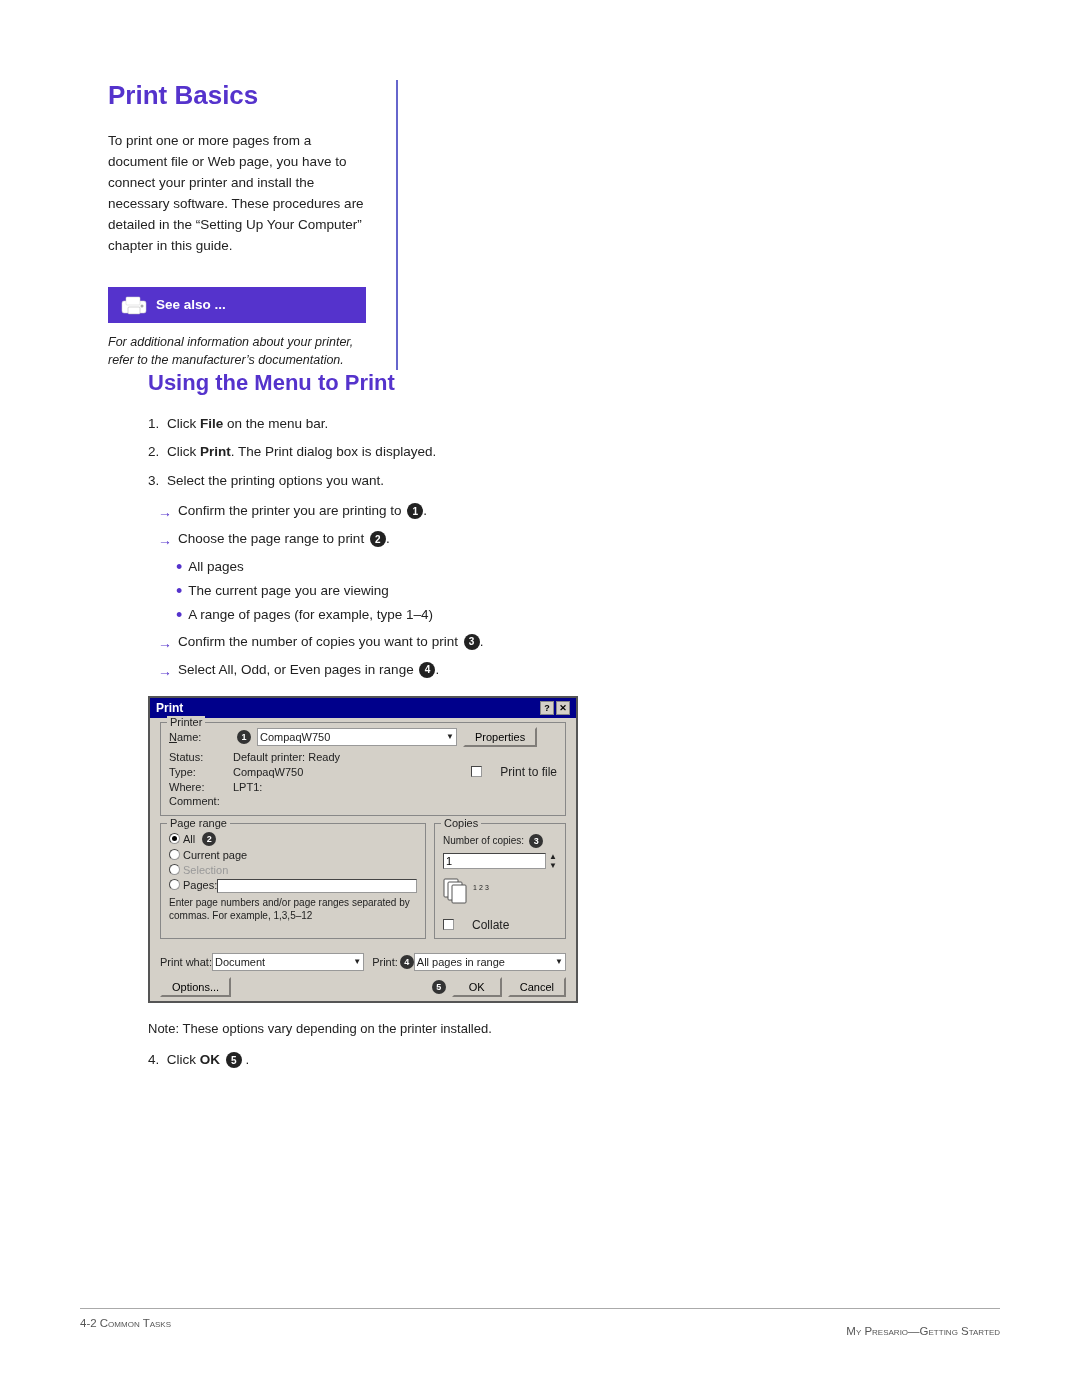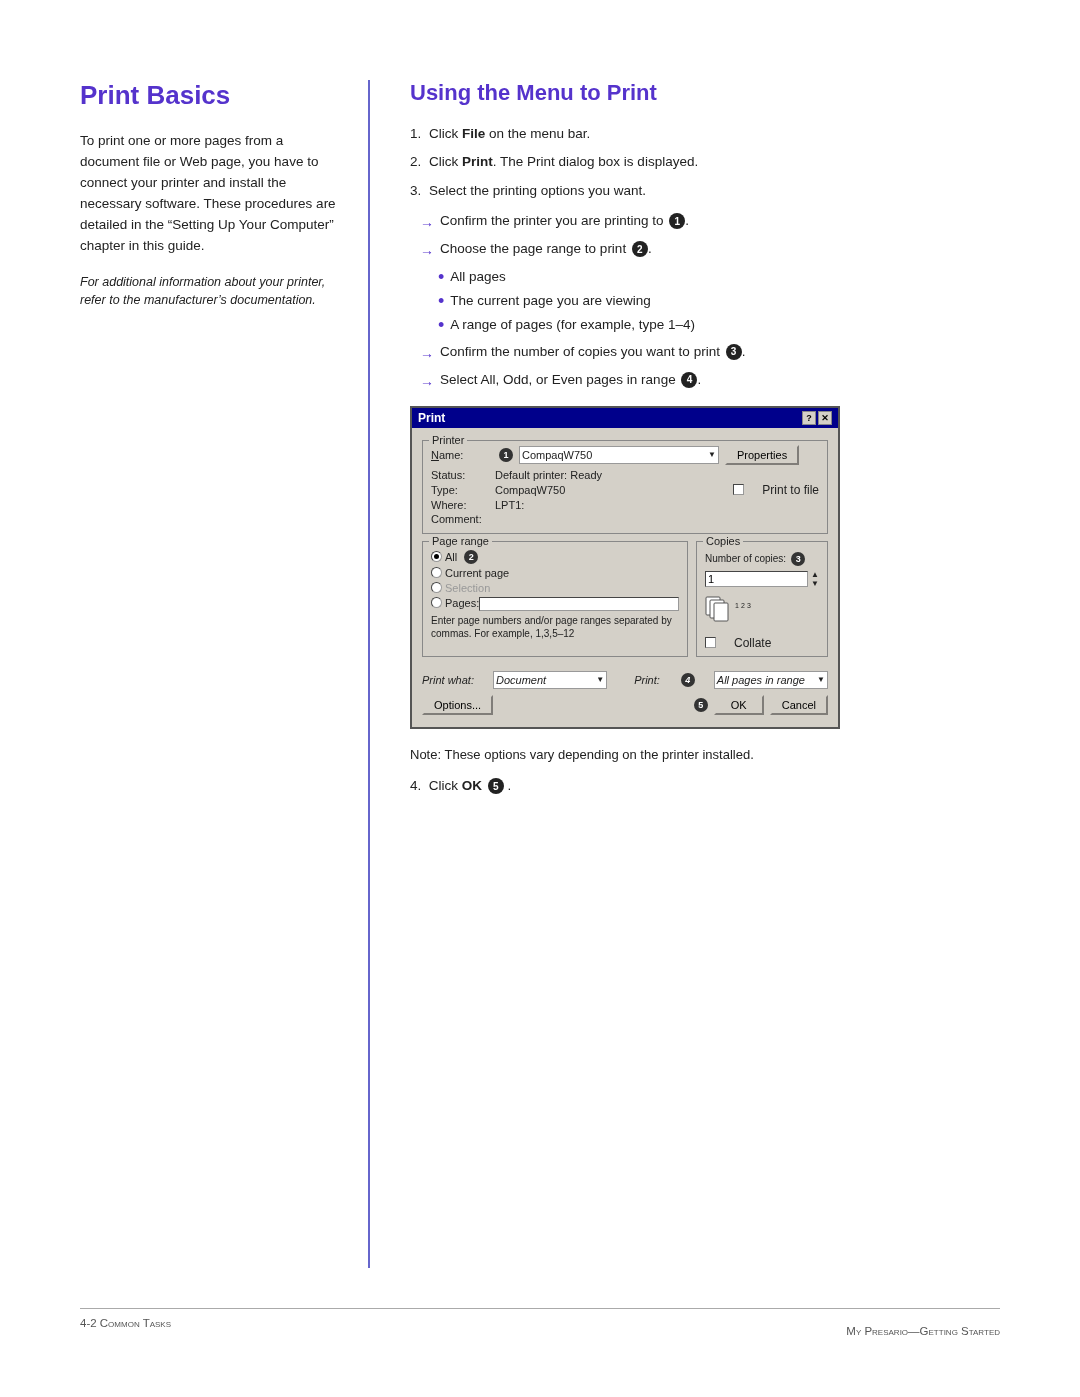--- a/index.html
+++ b/index.html
@@ -15,23 +15,24 @@
     .page {
       width: 1080px;
       min-height: 1397px;
       background: #fff;
       padding: 80px 80px 60px 80px;
       display: flex;
       flex-direction: column;
     }
     .content-area {
       display: flex;
-      flex-direction: row;
+      flex-direction: column;
       gap: 0;
       flex: 1;
+      margin-left: 28px;
     }
     .left-column {
       width: 290px;
       min-width: 290px;
       padding-right: 30px;
       border-right: 2px solid #6666cc;
     }
     .right-column {
       flex: 1;
       padding-left: 40px;
@@ -191,21 +192,21 @@
       background: #d4d0c8;
       border: 1px solid #888;
       display: flex;
       align-items: center;
       justify-content: center;
       font-size: 9px;
       color: #000;
       cursor: pointer;
     }
     .dialog-body {
-      padding: 12px 10px;
+      padding: 4px 10px;
     }
     .dialog-group {
       border: 1px solid #888;
       margin-bottom: 7px;
       padding: 4px 8px 6px 8px;
       position: relative;
       background: #d4d0c8;
     }
     .dialog-group-label {
       position: absolute;
@@ -346,20 +347,30 @@
 
 <div class="page">
   <div class="content-area">
 
     <div class="left-column">
       <h1 class="section-title-left">Print Basics</h1>
 
       <p class="left-text">To print one or more pages from a document file or Web page, you have to connect your printer and install the necessary software. These procedures are detailed in the “Setting Up Your Computer” chapter in this guide.</p>
 
 
+      <div class="see-also-box">
+
+        <svg class="see-also-icon" viewBox="0 0 28 24" xmlns="http://www.w3.org/2000/svg">
+          <rect x="2" y="8" width="24" height="12" rx="2" fill="#fff" stroke="#ccc" stroke-width="0.5"></rect>
+          <rect x="6" y="4" width="14" height="8" rx="1" fill="#fff" stroke="#ccc" stroke-width="0.5"></rect>
+          <rect x="8" y="14" width="12" height="7" rx="1" fill="#fff" stroke="#aaa" stroke-width="0.5"></rect>
+          <circle cx="22" cy="13" r="1.5" fill="#aaa"></circle>
+        </svg>
+        <span class="see-also-label">See also ...</span>
+      </div>
       <p class="see-also-text">For additional information about your printer, refer to the manufacturer’s documentation.</p>
     </div>
 
     <div class="right-column">
       <h2 class="section-title-right">Using the Menu to Print</h2>
 
       <ol class="numbered-list">
         <li>
           <span class="num">1.</span>
           <span>Click </span><span class="bold">File</span><span> on the menu bar.</span>
@@ -522,21 +533,21 @@
                   </svg>
                 </div>
                 <div class="dialog-checkbox" style="margin-top:4px;">
                   <div class="dialog-checkbox-box"></div>
                   <span>Collate</span>
                 </div>
               </div>
             </div>
           </div>
 
-          <div style="display:flex; gap:19px; align-items:center; margin-bottom:6px;font-style:italic;">
+          <div style="display:flex; gap:0; align-items:center; margin-bottom:6px;">
             <span style="font-size:11px; white-space:nowrap;">Print what:</span>
             <div class="dialog-select" style="width:120px;">
               <span>Document</span>
               <span class="dialog-select-arrow">▼</span>
             </div>
             <span style="font-size:11px; white-space:nowrap; margin-left:8px;">Print:</span>
             <span class="circle-num" style="background:#333;color:#fff;font-size:9px;width:14px;height:14px;">4</span>
             <div class="dialog-select" style="flex:1;">
               <span>All pages in range</span>
               <span class="dialog-select-arrow">▼</span>

